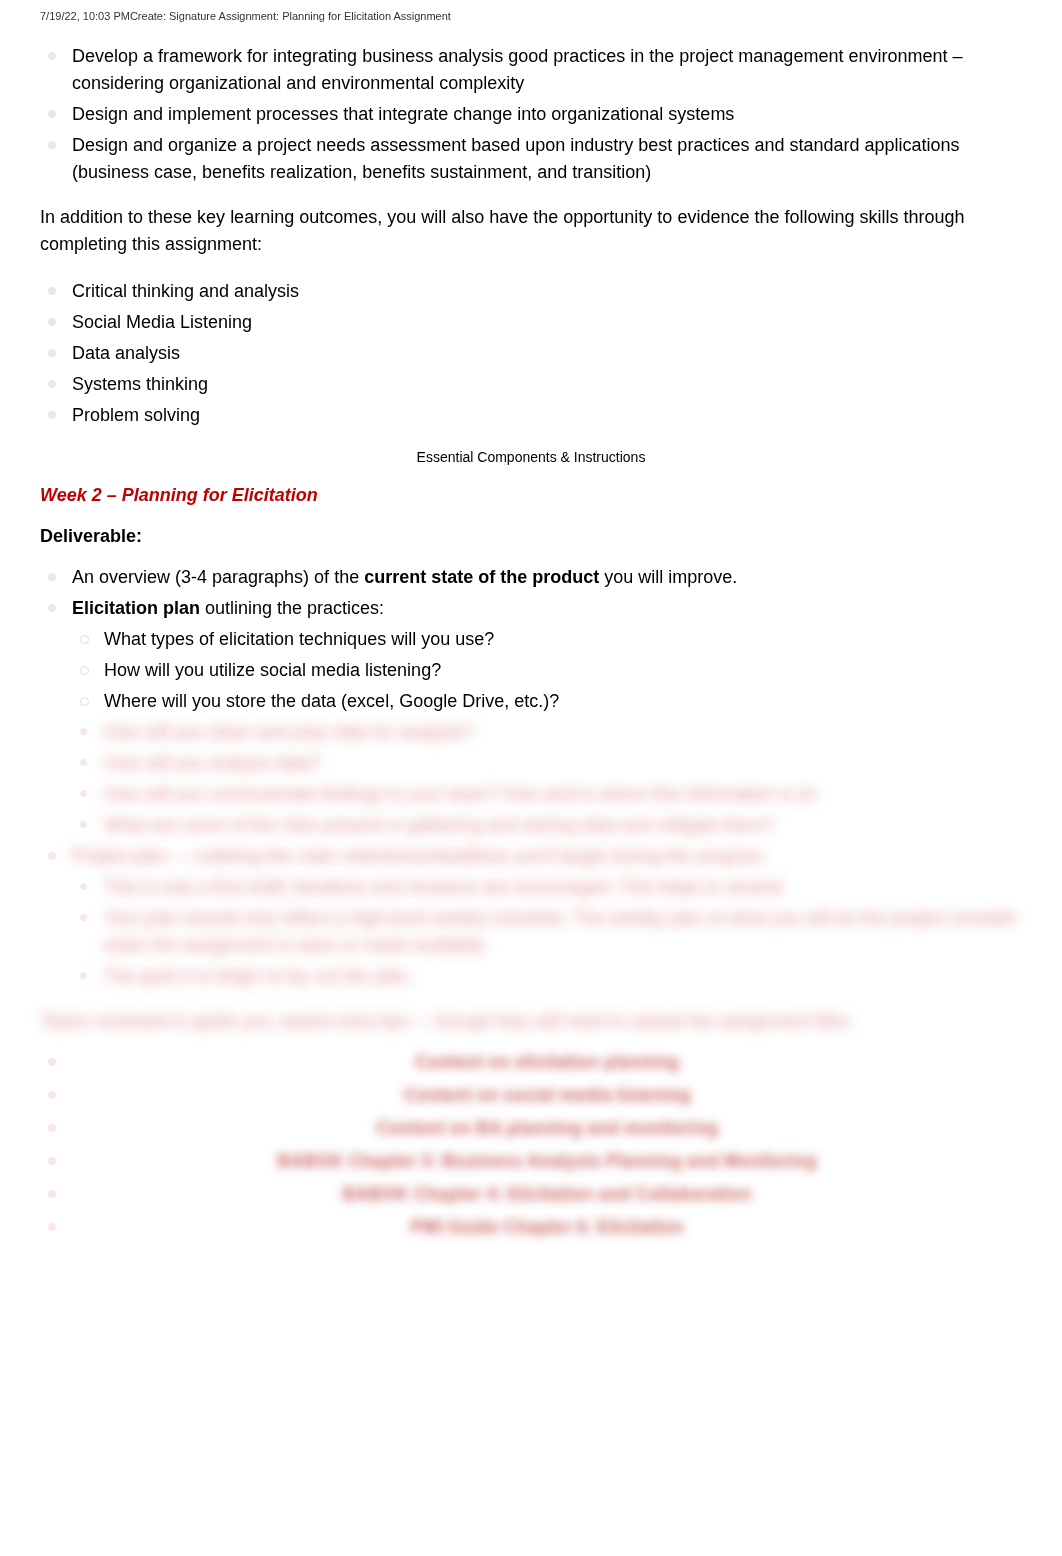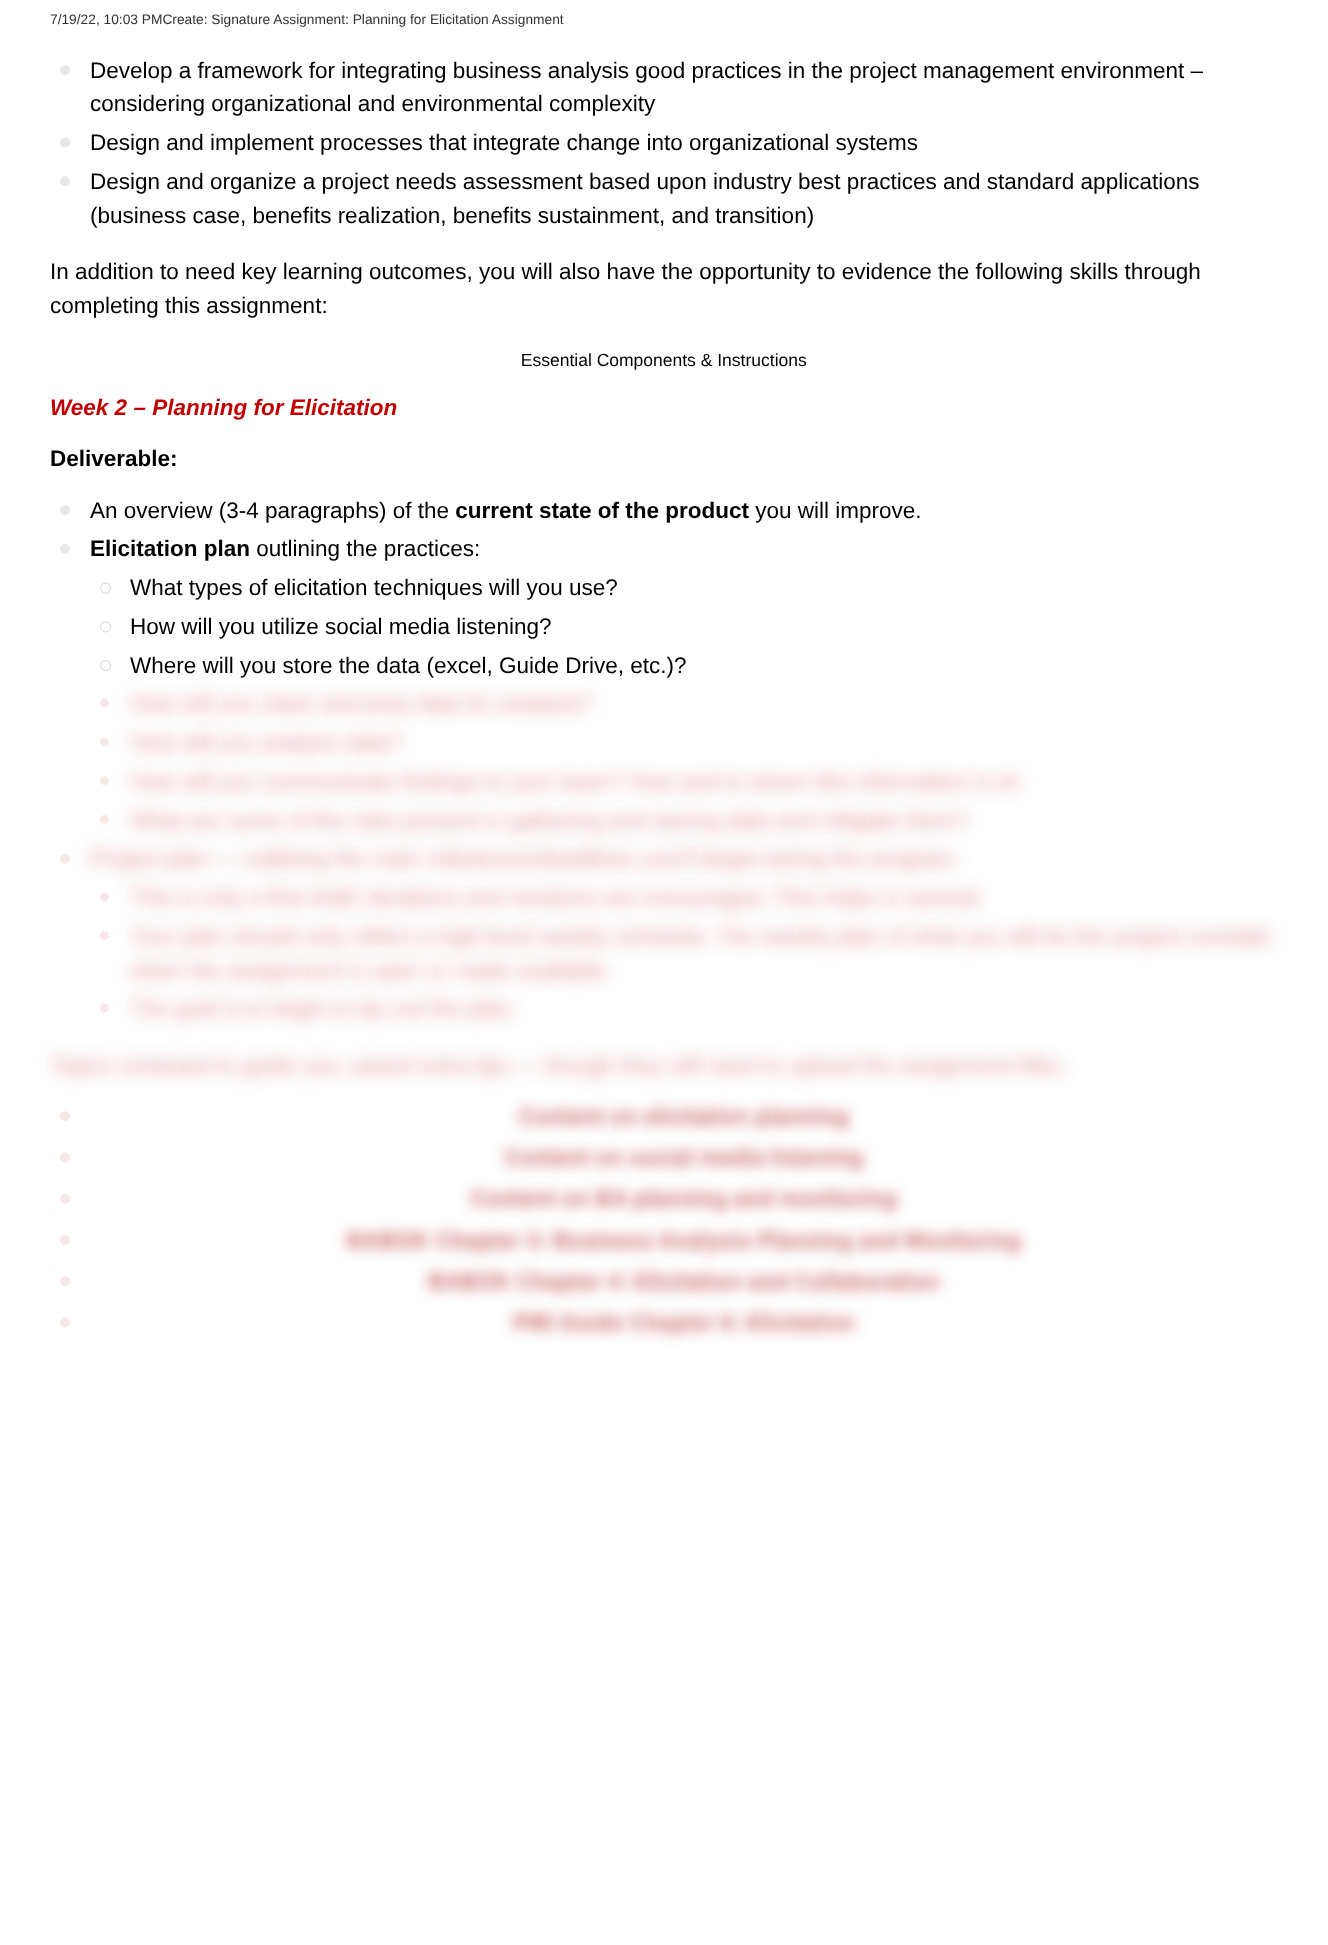--- a/index.html
+++ b/index.html
@@ -115,39 +115,46 @@
     <div class="header-center">Create: Signature Assignment: Planning for Elicitation Assignment</div>
     <div style="width:110px"></div>
   </div>
 
   <ul class="outer">
     <li><span>Develop a framework for integrating business analysis good practices in the project management environment – considering organizational and environmental complexity</span></li>
     <li><span>Design and implement processes that integrate change into organizational systems</span></li>
     <li><span>Design and organize a project needs assessment based upon industry best practices and standard applications (business case, benefits realization, benefits sustainment, and transition)</span></li>
   </ul>
 
-  <p class="para">In addition to need key learning outcomes, you will also have the opportunity to evidence the following skills through completing this assignment:</p>
+  <p class="para">In addition to these key learning outcomes, you will also have the opportunity to evidence the following skills through completing this assignment:</p>
 
+  <ul class="outer">
+    <li><span>Critical thinking and analysis</span></li>
+    <li><span>Social Media Listening</span></li>
+    <li><span>Data analysis</span></li>
+    <li><span>Systems thinking</span></li>
+    <li><span>Problem solving</span></li>
+  </ul>
 
   <div class="h-strong">Essential Components &amp; Instructions</div>
 
   <div class="week-title">Week 2 – Planning for Elicitation</div>
 
   <div class="deliverable-title">Deliverable:</div>
 
   <ul class="outer">
     <li>
       <span>An overview (3-4 paragraphs) of the </span><b>current state of the product</b><span> you will improve.</span>
     </li>
     <li>
       <b>Elicitation plan</b><span> outlining the practices:</span>
       <ul class="inner">
         <li><span>What types of elicitation techniques will you use?</span></li>
         <li><span>How will you utilize social media listening?</span></li>
-        <li><span>Where will you store the data (excel, Guide Drive, etc.)?</span></li>
+        <li><span>Where will you store the data (excel, Google Drive, etc.)?</span></li>
         <li class="blurred-li"><span class="blurred">How will you clean and prep data for analysis?</span></li>
         <li class="blurred-li"><span class="blurred">How will you analyze data?</span></li>
         <li class="blurred-li"><span class="blurred">How will you communicate findings to your team? How and to whom this information is sh</span></li>
         <li class="blurred-li"><span class="blurred">What are some of the risks present in gathering and storing data and mitigate them?</span></li>
       </ul>
     </li>
     <li class="blurred-li">
       <span class="blurred">Project plan — outlining the main milestones/deadlines you'll target during the program.</span>
       <ul class="inner">
         <li class="blurred-li"><span class="blurred">This is only a first draft; iterations and revisions are encouraged.                                  This helps in several</span></li>

